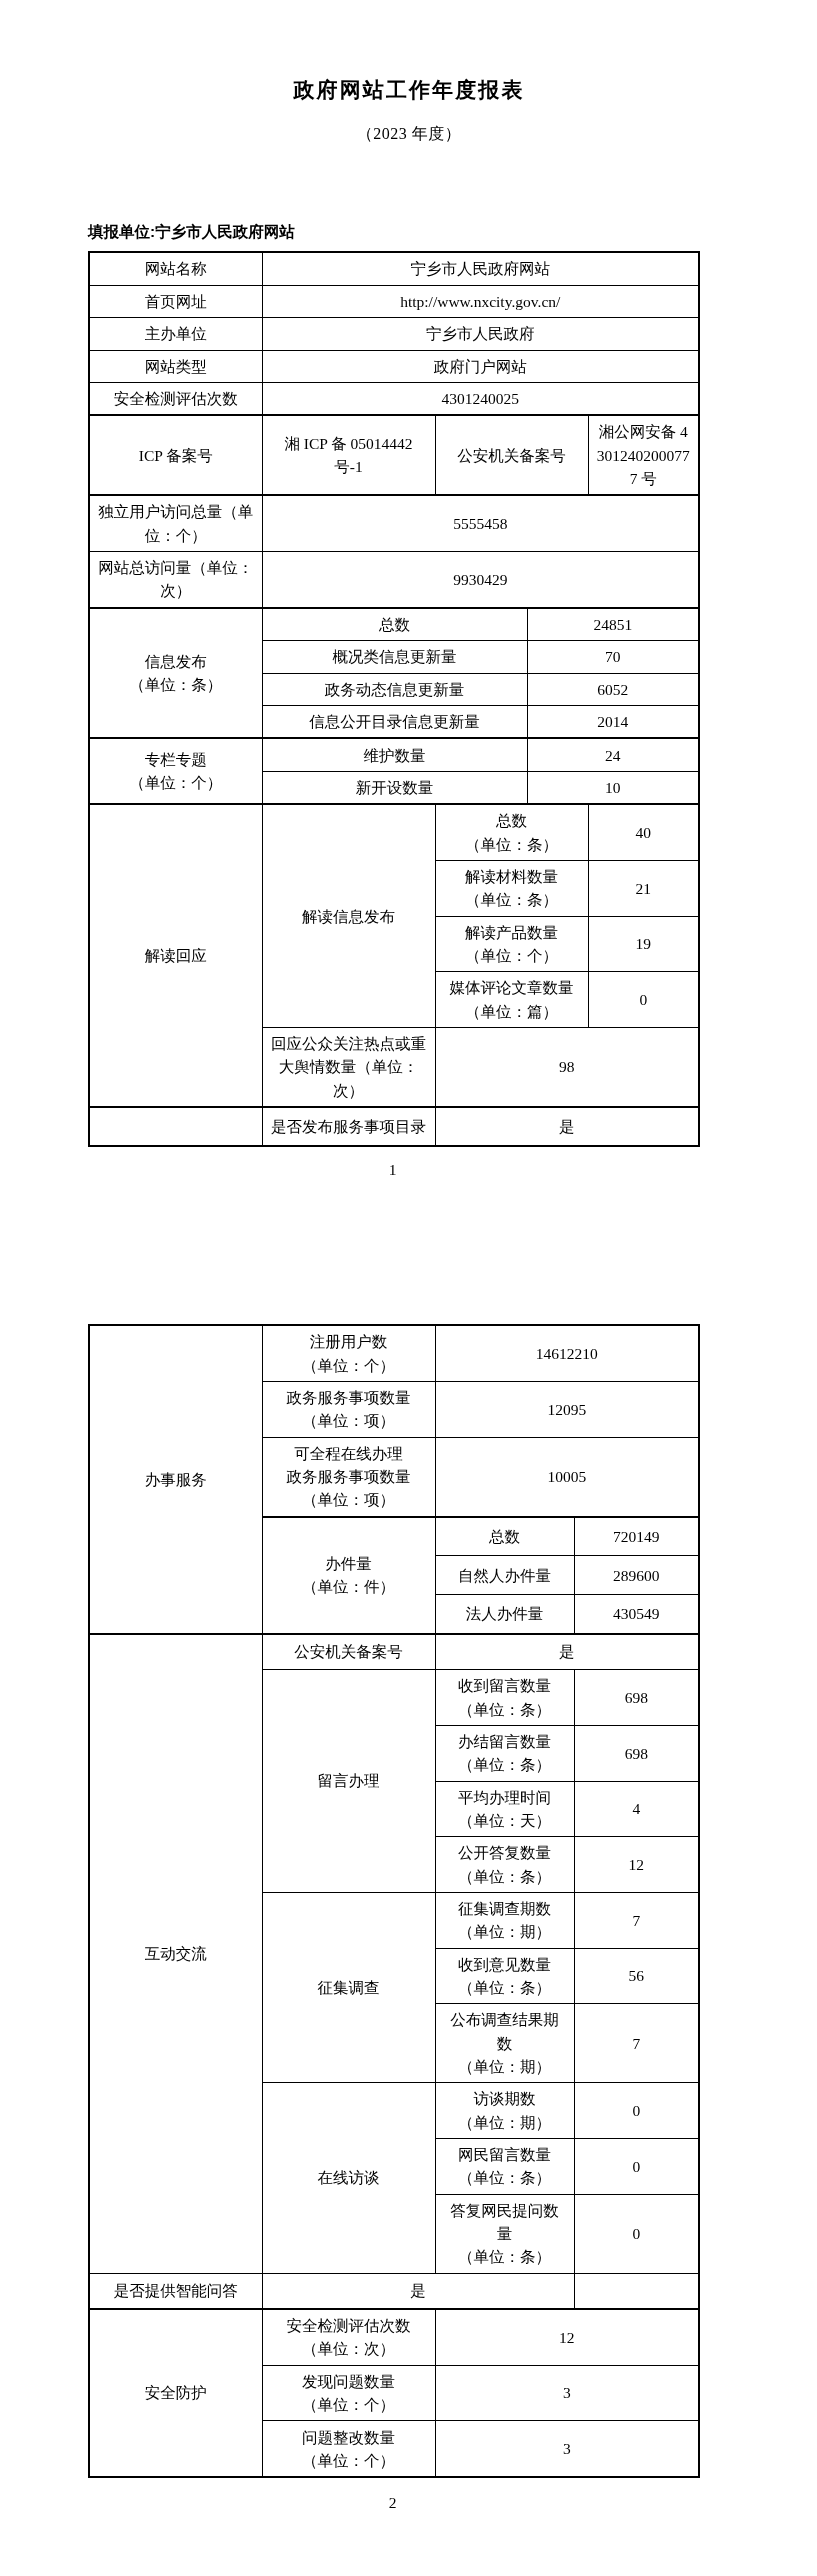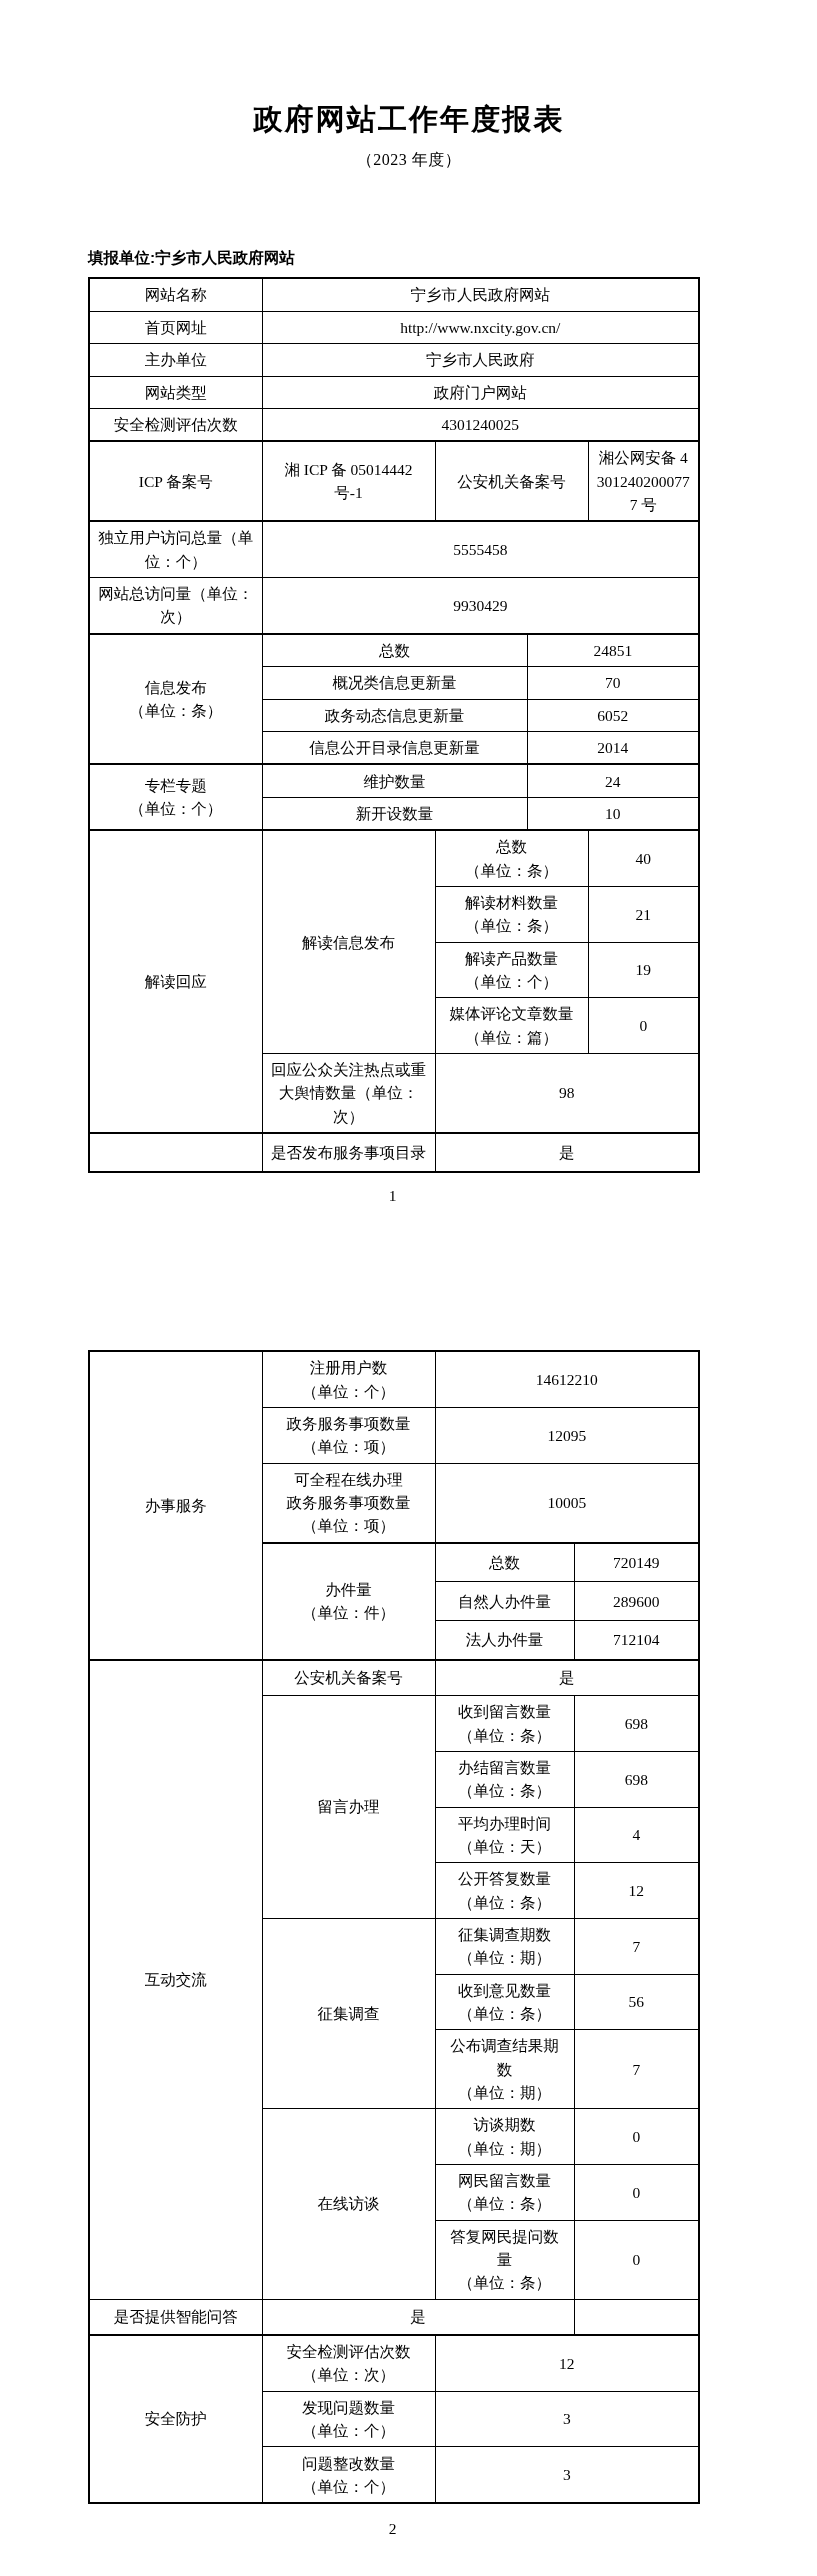--- a/index.html
+++ b/index.html
@@ -1,19 +1,19 @@
 <!DOCTYPE html>
 <html style="font-size:8.2px"><head>
 <meta charset="utf-8">
 <style>
   html,body{margin:0;padding:0;background:#ffffff;}
   .sheet{position:relative;width:818px;height:3470px;background:#fff;color:#000;
          font-family:"Liberation Serif","DejaVu Serif",serif;overflow:hidden;}
-  .doc-title{margin:100px 0 0;text-align:center;font-size:29px;font-weight:bold;letter-spacing:2.1px;font-family:Liberation Serif, serif;}
-  .doc-sub{margin-top:10px;text-align:center;font-size:16px;letter-spacing:0.5px;}
+  .doc-title{margin:76px 0 0;text-align:center;font-size:21px;font-weight:bold;letter-spacing:2.1px;font-family:Liberation Serif, serif;}
+  .doc-sub{margin-top:20px;text-align:center;font-size:16px;letter-spacing:0.5px;}
   .content{margin-left:88px;width:609px;}
   .filing{margin:77px 0 8.2px;font-family:"Liberation Sans",sans-serif;font-weight:bold;font-size:15.5px;}
   table.report{border-collapse:collapse;table-layout:fixed;width:609px;border:2.1px solid #000;}
   table.report td{border:1px solid #000;font-size:15.5px;line-height:1.5;text-align:center;
                   vertical-align:middle;padding:4.1px 8.2px;white-space:pre-line;overflow:hidden;}
   tr.tt > td{border-top-width:2.6px;}
   td.fs28{font-size:14.4px;}
   td.ba{word-break:break-all;font-size:14.4px;}
   .h52{height:27px}.h55{height:28px}.h70{height:36px}.h75{height:39px}
   .h90{height:46px}.h95{height:49px}.h100{height:52px}
@@ -171,21 +171,21 @@
 （单位：件）</td>
         <td>总数</td>
         <td>720149</td>
       </tr>
       <tr class="h75">
         <td>自然人办件量</td>
         <td>289600</td>
       </tr>
       <tr class="h75">
         <td>法人办件量</td>
-        <td>712104</td>
+        <td>430549</td>
       </tr>
       <tr class="h70 tt">
         <td rowspan="11">互动交流</td>
         <td>公安机关备案号</td>
         <td colspan="2">是</td>
       </tr>
       <tr class="h95">
         <td rowspan="4">留言办理</td>
         <td>收到留言数量
 （单位：条）</td>

